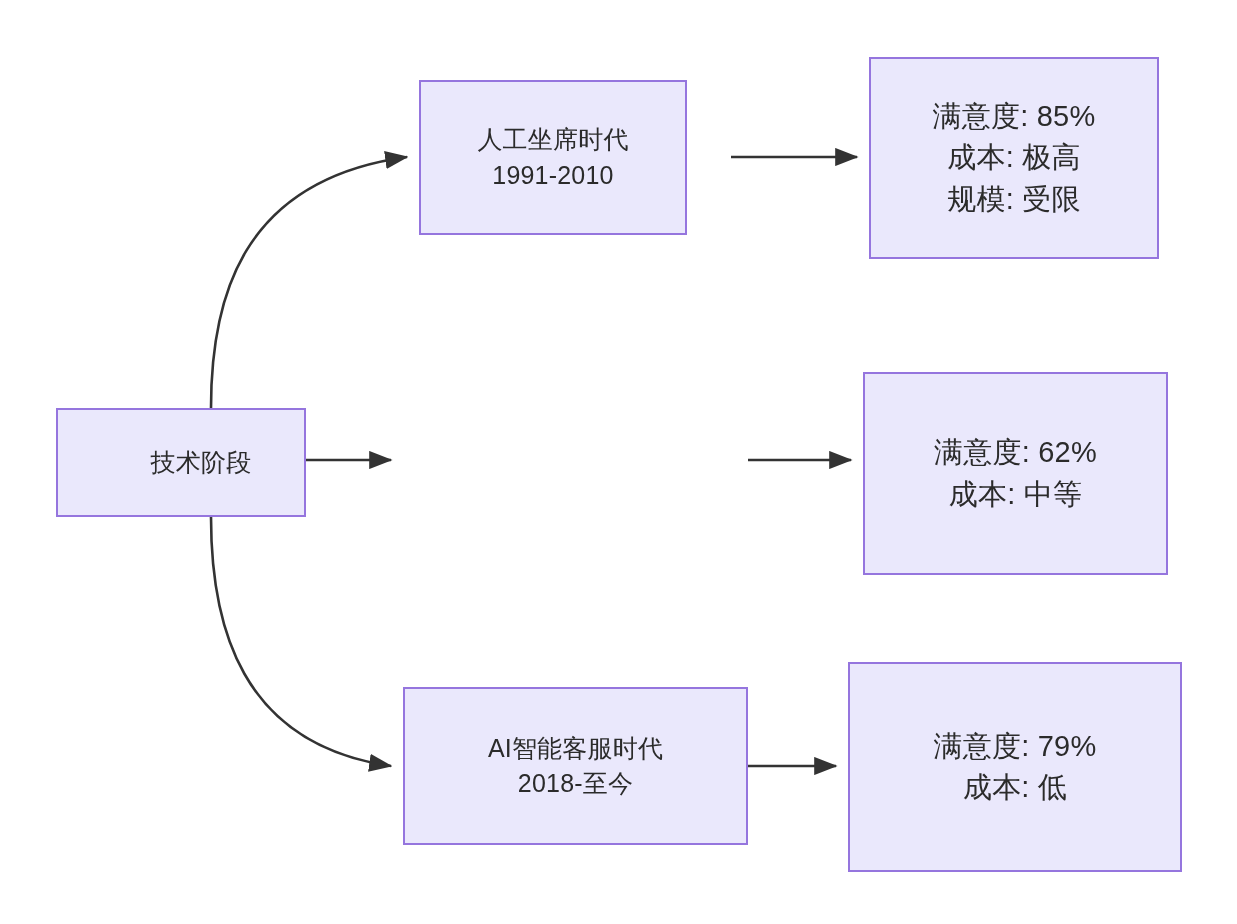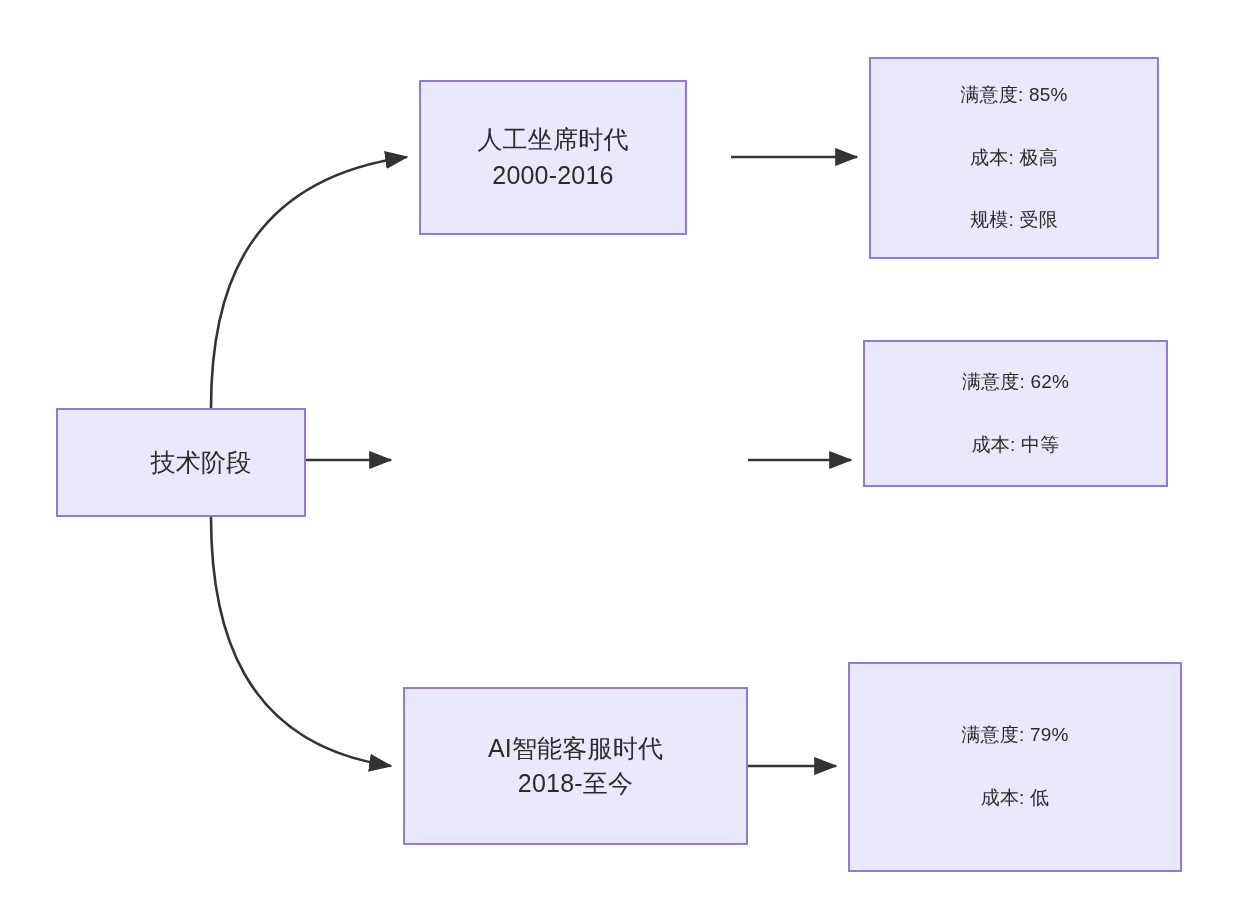--- a/index.html
+++ b/index.html
@@ -45,22 +45,21 @@
     white-space: nowrap;
   }
   .node-root {
     font-size: 25px;
     padding-left: 40px;
   }
   .node-stage {
     font-size: 25px;
   }
   .node-metric {
-    font-size: 19px;
-    gap: 36px;
+    font-size: 29px;
   }
 </style>
 </head>
 <body>
 
 <div id="canvas">
 
   <svg id="edge-layer" viewBox="0 0 1237 924" width="1237" height="924" xmlns="http://www.w3.org/2000/svg">
     <defs>
       <marker id="arrowhead" markerWidth="9" markerHeight="7" refX="8.4" refY="3.5" orient="auto" markerUnits="strokeWidth">
@@ -80,31 +79,31 @@
 
     <path d="M 748,766 L 836,766" fill="none" stroke="#333333" stroke-width="2.6" marker-end="url(#arrowhead)"></path>
   </svg>
 
   <div class="node node-root" style="left:56px; top:408px; width:250px; height:109px;">
     <span class="line">技术阶段</span>
   </div>
 
   <div class="node node-stage" style="left:419px; top:80px; width:268px; height:155px;">
     <span class="line">人工坐席时代</span>
-    <span class="line">2000-2016</span>
+    <span class="line">1991-2010</span>
   </div>
 
   <div class="node node-metric" style="left:869px; top:57px; width:290px; height:202px;">
     <span class="line">满意度: 85%</span>
     <span class="line">成本: 极高</span>
     <span class="line">规模: 受限</span>
   </div>
 
 
-  <div class="node node-metric" style="left:863px; top:340px; width:305px; height:147px;">
+  <div class="node node-metric" style="left:863px; top:372px; width:305px; height:203px;">
     <span class="line">满意度: 62%</span>
     <span class="line">成本: 中等</span>
   </div>
 
   <div class="node node-stage" style="left:403px; top:687px; width:345px; height:158px;">
     <span class="line">AI智能客服时代</span>
     <span class="line">2018-至今</span>
   </div>
 
   <div class="node node-metric" style="left:848px; top:662px; width:334px; height:210px;">

